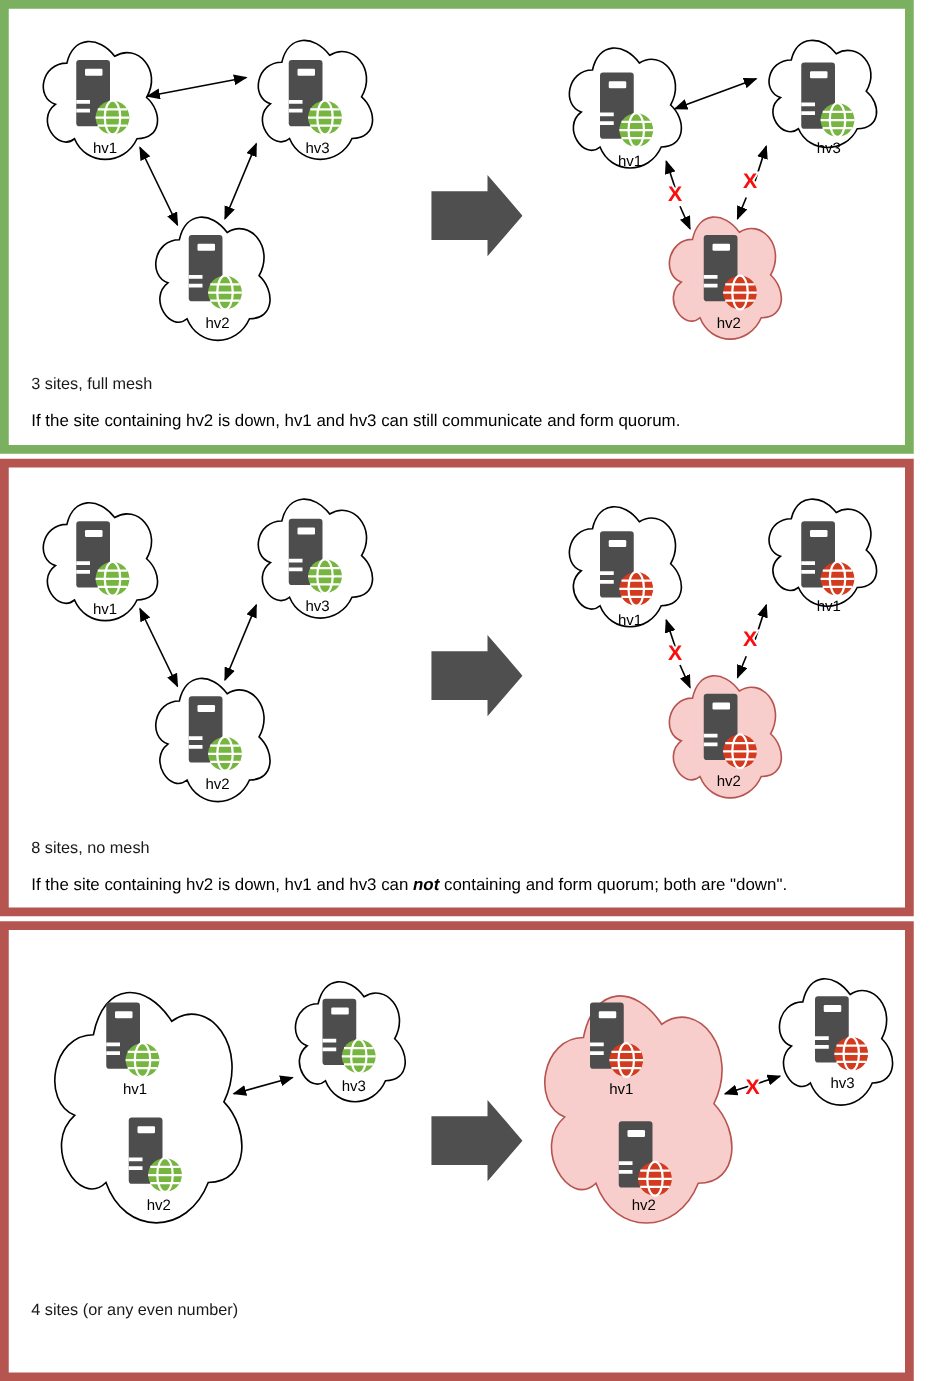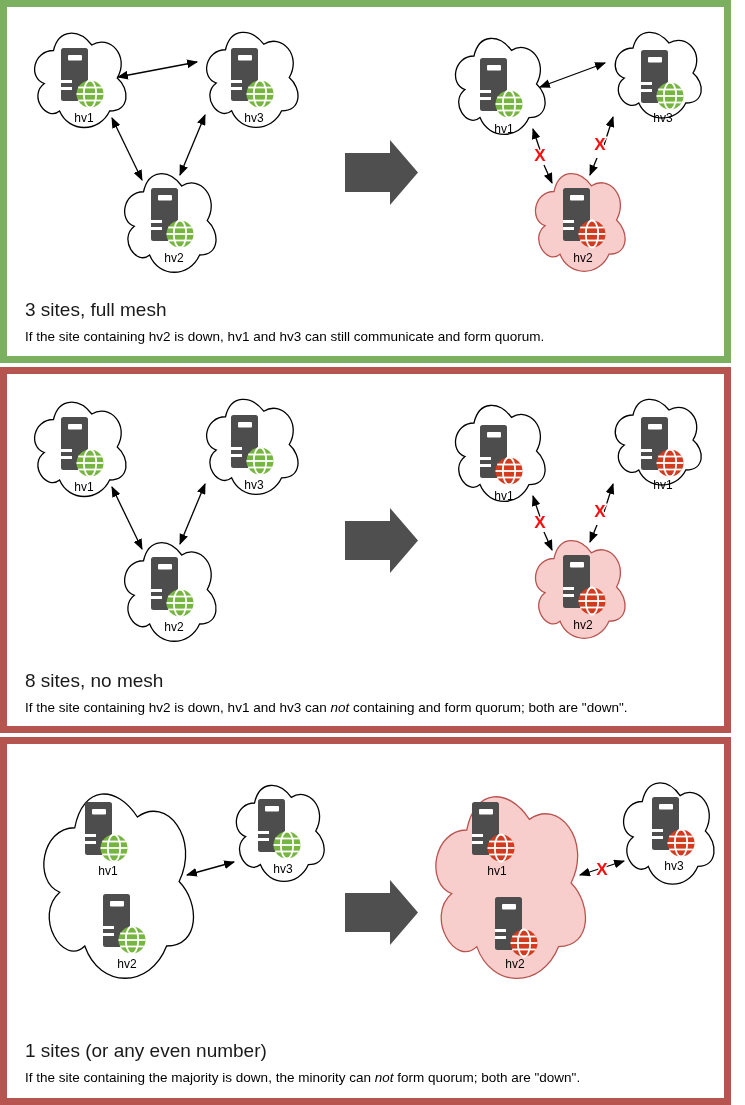--- a/index.html
+++ b/index.html
@@ -24,23 +24,23 @@
   .panel svg{position:absolute;left:0;top:0;display:block;}
   .cloud-up{fill:#ffffff;stroke:#000000;}
   .cloud-down{fill:var(--cloud-down-fill);stroke:var(--cloud-down-stroke);}
   .node-up{color:var(--globe-up);}
   .node-down{color:var(--globe-down);}
   .link{stroke:var(--link);stroke-width:1.3;fill:none;}
   .lbl{font:12px "Liberation Sans", sans-serif;fill:#000;text-anchor:middle;}
   .xmark{font:bold 17px "Liberation Sans", sans-serif;fill:var(--x-mark);text-anchor:middle;
          paint-order:stroke;stroke:#ffffff;stroke-width:3px;}
   .big-arrow{fill:var(--big-arrow);}
-  .panel-title{position:absolute;left:18px;font-size:19px;color:var(--text-primary);}
+  .panel-title{position:absolute;left:18px;font-size:13px;color:var(--text-primary);}
   .panel-caption{position:absolute;left:18px;font-size:13.5px;color:#000;}
-  .panel-caption em{font-weight:normal;}
+  .panel-caption em{font-weight:bold;}
 </style>
 </head>
 <body>
 
 <svg width="0" height="0" style="position:absolute" aria-hidden="true">
   <defs>
     <marker id="arr" viewBox="0 0 10 8" refX="9" refY="4" markerWidth="11" markerHeight="9" orient="auto-start-reverse" markerUnits="userSpaceOnUse">
       <path d="M0,0 L10,4 L0,8 Z" fill="#000"></path>
     </marker>
     <symbol id="sym-cloud" viewBox="0 0 100 70" preserveAspectRatio="none">
@@ -166,17 +166,16 @@
       <use href="#sym-cloud" x="610" y="28" width="101" height="118" class="cloud-up"></use>
       <line class="link" x1="573" y1="131" x2="617" y2="117" marker-start="url(#arr)" marker-end="url(#arr)"></line>
       <use href="#sym-node" x="464" y="57" width="44" height="62" class="node-down"></use>
       <use href="#sym-node" x="487" y="152" width="44" height="62" class="node-down"></use>
       <use href="#sym-node" x="644" y="52" width="44" height="62" class="node-down"></use>
       <text class="lbl" x="490" y="131">hv1</text>
       <text class="lbl" x="508" y="224">hv2</text>
       <text class="lbl" x="667" y="126">hv3</text>
       <text class="xmark" x="595" y="131">X</text>
     </svg>
-    <div class="panel-title" style="top:296px">1 sites (or any even number)</div>
-    <div class="panel-caption" style="top:326px"><span>If the site containing the majority is down, the minority can </span><em>not</em><span> form quorum; both are "down".</span></div>
+    <div class="panel-title" style="top:296px">4 sites (or any even number)</div>
   </div>
 
 </div>
 
 </body></html>

